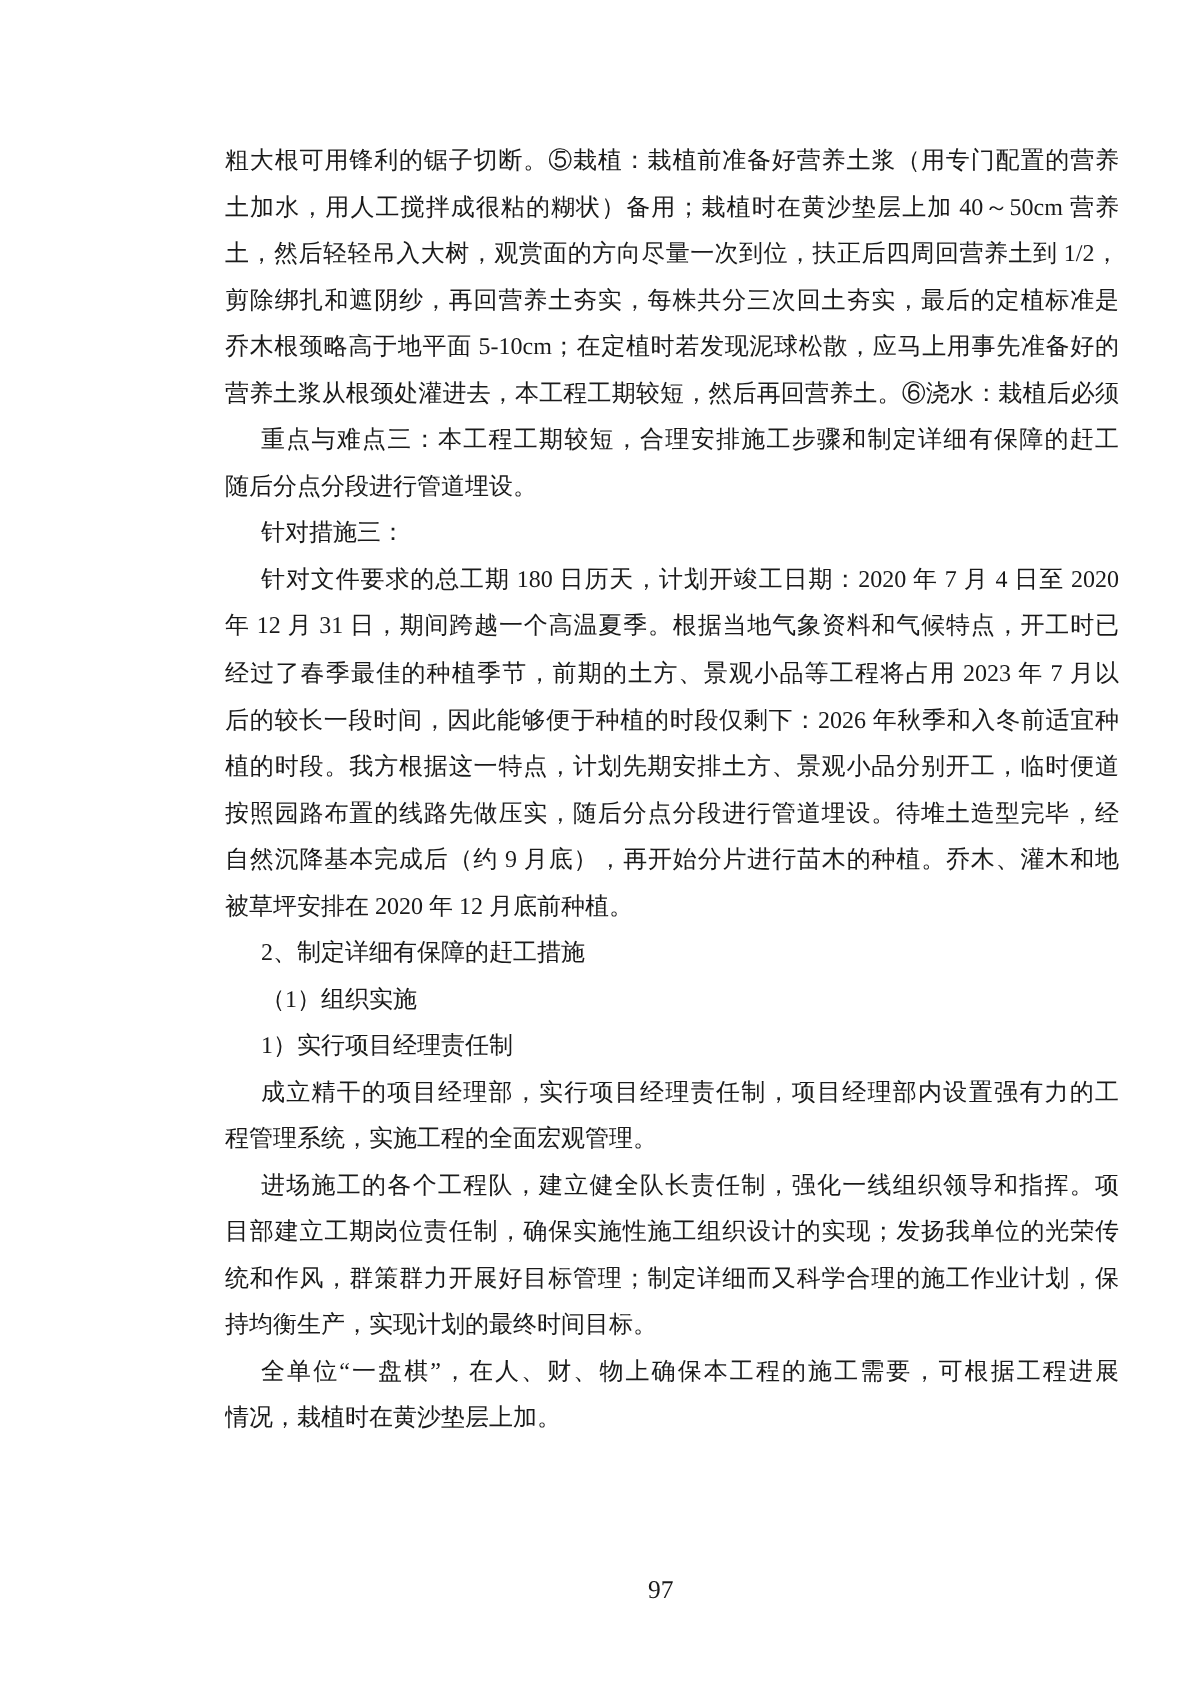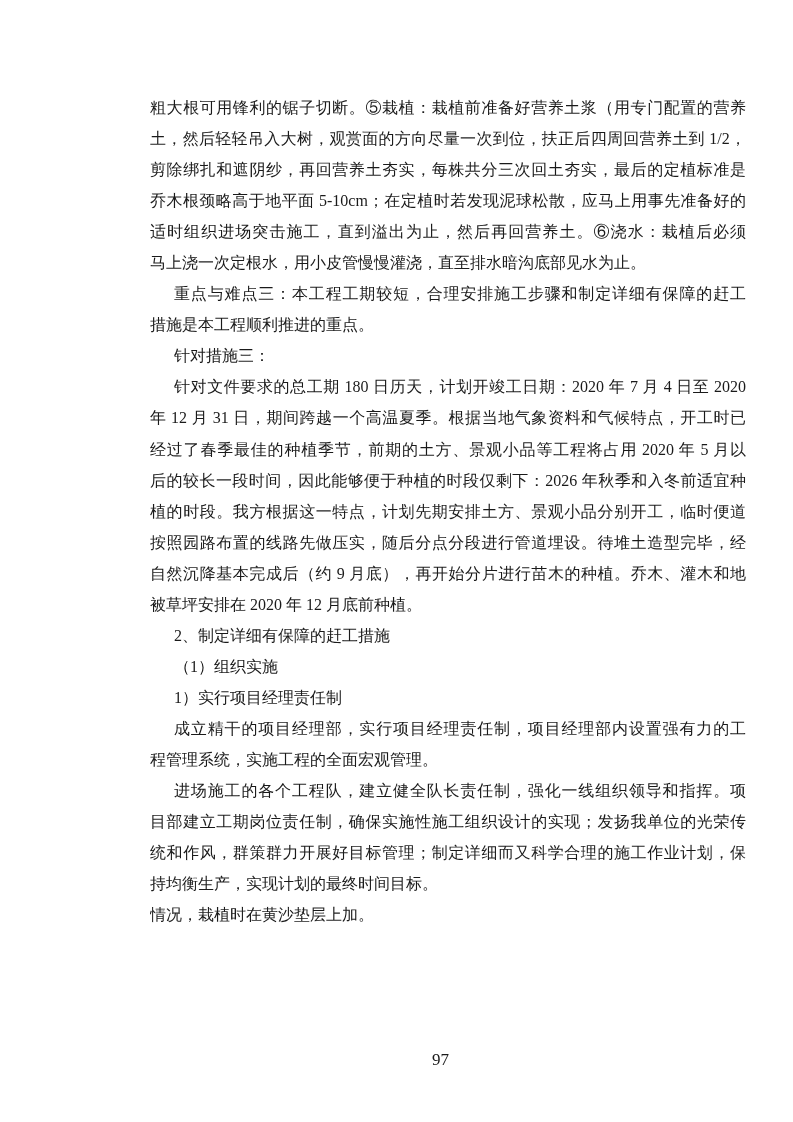--- a/index.html
+++ b/index.html
@@ -49,41 +49,42 @@
     line-height: 16px;
     color: #1a1a1a;
   }
 </style>
 </head>
 <body>
 
 <div class="page">
   <div class="doc-body">
       <div class="line full">粗大根可用锋利的锯子切断。⑤栽植：栽植前准备好营养土浆（用专门配置的营养</div>
+      <div class="line full">土加水，用人工搅拌成很粘的糊状）备用；栽植时在黄沙垫层上加 40～50cm 营养</div>
       <div class="line full">土，然后轻轻吊入大树，观赏面的方向尽量一次到位，扶正后四周回营养土到 1/2，</div>
       <div class="line full">剪除绑扎和遮阴纱，再回营养土夯实，每株共分三次回土夯实，最后的定植标准是</div>
       <div class="line full">乔木根颈略高于地平面 5-10cm；在定植时若发现泥球松散，应马上用事先准备好的</div>
-      <div class="line full">适时组织进场突击施工，直到溢出为止，然后再回营养土。⑥浇水：栽植后必须</div>
-      <div class="line">马上浇一次定根水，用小皮管慢慢灌浇，直至排水暗沟底部见水为止。</div>
+      <div class="line full">营养土浆从根颈处灌进去，本工程工期较短，然后再回营养土。⑥浇水：栽植后必须</div>
       <div class="line indent full">重点与难点三：本工程工期较短，合理安排施工步骤和制定详细有保障的赶工</div>
-      <div class="line">措施是本工程顺利推进的重点。</div>
+      <div class="line">随后分点分段进行管道埋设。</div>
       <div class="line indent">针对措施三：</div>
       <div class="line indent full">针对文件要求的总工期 180 日历天，计划开竣工日期：2020 年 7 月 4 日至 2020</div>
       <div class="line full">年 12 月 31 日，期间跨越一个高温夏季。根据当地气象资料和气候特点，开工时已</div>
-      <div class="line full">经过了春季最佳的种植季节，前期的土方、景观小品等工程将占用 2020 年 5 月以</div>
+      <div class="line full">经过了春季最佳的种植季节，前期的土方、景观小品等工程将占用 2023 年 7 月以</div>
       <div class="line full">后的较长一段时间，因此能够便于种植的时段仅剩下：2026 年秋季和入冬前适宜种</div>
       <div class="line full">植的时段。我方根据这一特点，计划先期安排土方、景观小品分别开工，临时便道</div>
       <div class="line full">按照园路布置的线路先做压实，随后分点分段进行管道埋设。待堆土造型完毕，经</div>
       <div class="line full">自然沉降基本完成后（约 9 月底），再开始分片进行苗木的种植。乔木、灌木和地</div>
       <div class="line">被草坪安排在 2020 年 12 月底前种植。</div>
       <div class="line indent">2、制定详细有保障的赶工措施</div>
       <div class="line indent">（1）组织实施</div>
       <div class="line indent">1）实行项目经理责任制</div>
       <div class="line indent full">成立精干的项目经理部，实行项目经理责任制，项目经理部内设置强有力的工</div>
       <div class="line">程管理系统，实施工程的全面宏观管理。</div>
       <div class="line indent full">进场施工的各个工程队，建立健全队长责任制，强化一线组织领导和指挥。项</div>
       <div class="line full">目部建立工期岗位责任制，确保实施性施工组织设计的实现；发扬我单位的光荣传</div>
       <div class="line full">统和作风，群策群力开展好目标管理；制定详细而又科学合理的施工作业计划，保</div>
       <div class="line">持均衡生产，实现计划的最终时间目标。</div>
+      <div class="line indent full">全单位“一盘棋”，在人、财、物上确保本工程的施工需要，可根据工程进展</div>
       <div class="line">情况，栽植时在黄沙垫层上加。</div>
     </div>
   <div class="page-footer">97</div>
 </div>
 
 </body></html>

